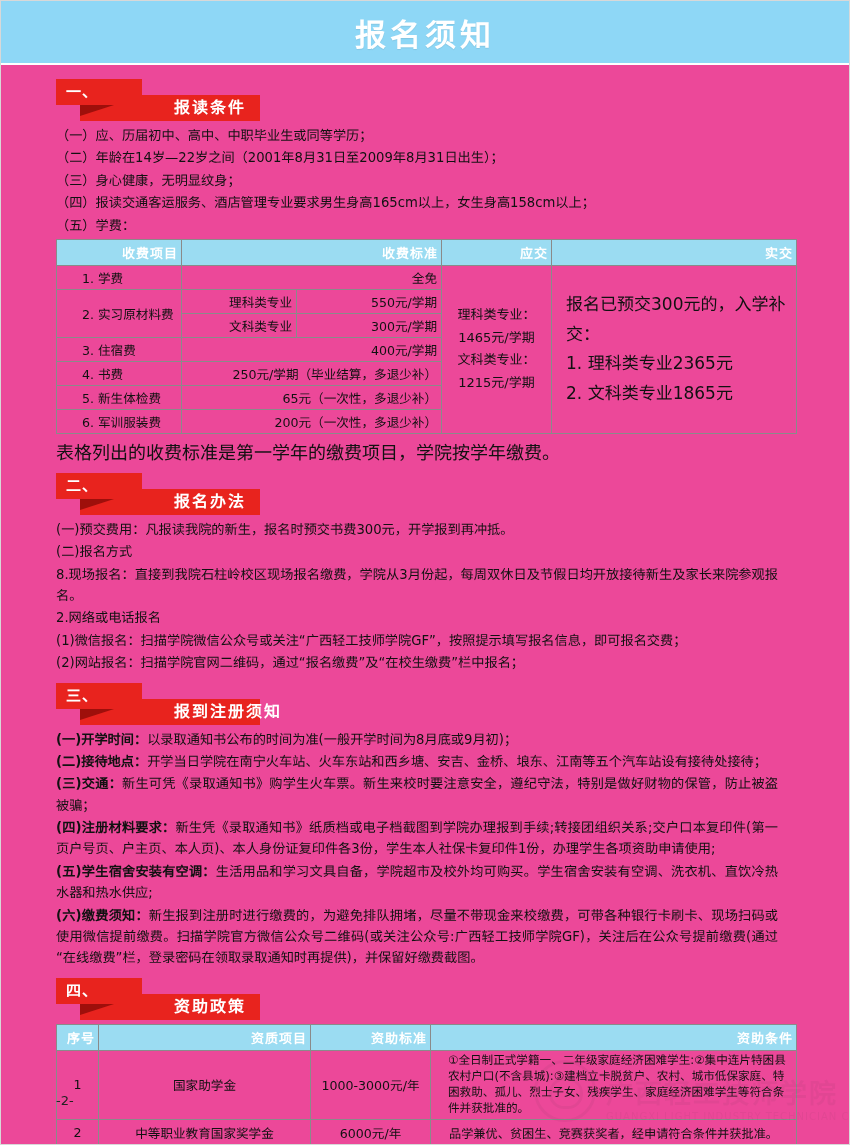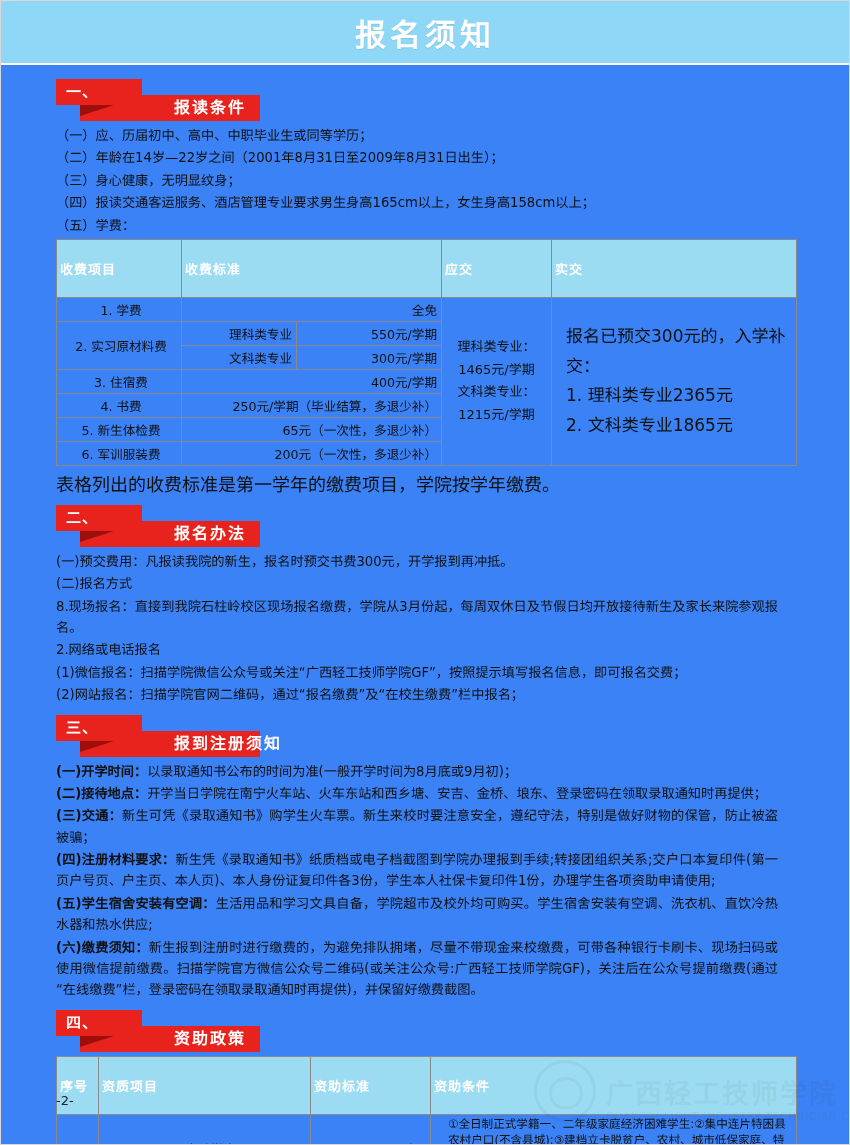--- a/index.html
+++ b/index.html
@@ -16,21 +16,21 @@
     overflow: hidden;
     position: relative;
   }
 
   .page {
     position: relative;
     width: 850px;
     height: 1145px;
     box-sizing: border-box;
     border: 1px solid #d8d8d8;
-    background: #3b82f6;
+    background: #ec4899;
     overflow: hidden;
   }
 
   
   .banner {
     height: 62px;
     background: #8ED7F6;
     display: flex;
     align-items: center;
     justify-content: center;
@@ -127,26 +127,26 @@
     border: 1px solid #8a8a8a;
     padding: 2px 4px;
     vertical-align: middle;
   }
   thead th {
     background: #9BDCF2;
     color: #ffffff;
     font-weight: bold;
     font-size: 13px;
     letter-spacing: 1px;
-    text-align: left;
+    text-align: right;
     height: 21px;
-    padding: 18px 3px;
+    padding: 2px 3px;
   }
   .t-fee td { height: 19px; }
-  .t-fee .left-item { text-align: center; padding-left: 8px; }
+  .t-fee .left-item { text-align: left; padding-left: 25px; }
   .t-fee .ctr { text-align: right; }
   .cell-stack {
     text-align: center;
     line-height: 1.75;
     font-size: 13px;
   }
   .cell-left {
     text-align: left;
     line-height: 1.75;
     font-size: 17px;
@@ -322,21 +322,21 @@
       <div class="sec-bar"></div>
       <div class="sec-num">三、</div>
       <div class="sec-fold"></div>
       <div class="sec-title">报到注册须知</div>
     </div>
 
     <p class="para">
       <span class="lead">(一)开学时间：</span><span>以录取通知书公布的时间为准(一般开学时间为8月底或9月初)；</span>
     </p>
     <p class="para">
-      <span class="lead">(二)接待地点：</span><span>开学当日学院在南宁火车站、火车东站和西乡塘、安吉、金桥、埌东、登录密码在领取录取通知时再提供；</span>
+      <span class="lead">(二)接待地点：</span><span>开学当日学院在南宁火车站、火车东站和西乡塘、安吉、金桥、埌东、江南等五个汽车站设有接待处接待；</span>
     </p>
     <p class="para">
       <span class="lead">(三)交通：</span><span>新生可凭《录取通知书》购学生火车票。新生来校时要注意安全，遵纪守法，特别是做好财物的保管，防止被盗被骗；</span>
     </p>
     <p class="para">
       <span class="lead">(四)注册材料要求：</span><span>新生凭《录取通知书》纸质档或电子档截图到学院办理报到手续;转接团组织关系;交户口本复印件(第一页户号页、户主页、本人页)、本人身份证复印件各3份，学生本人社保卡复印件1份，办理学生各项资助申请使用;</span>
     </p>
     <p class="para">
       <span class="lead">(五)学生宿舍安装有空调：</span><span>生活用品和学习文具自备，学院超市及校外均可购买。学生宿舍安装有空调、洗衣机、直饮冷热水器和热水供应;</span>
     </p>

